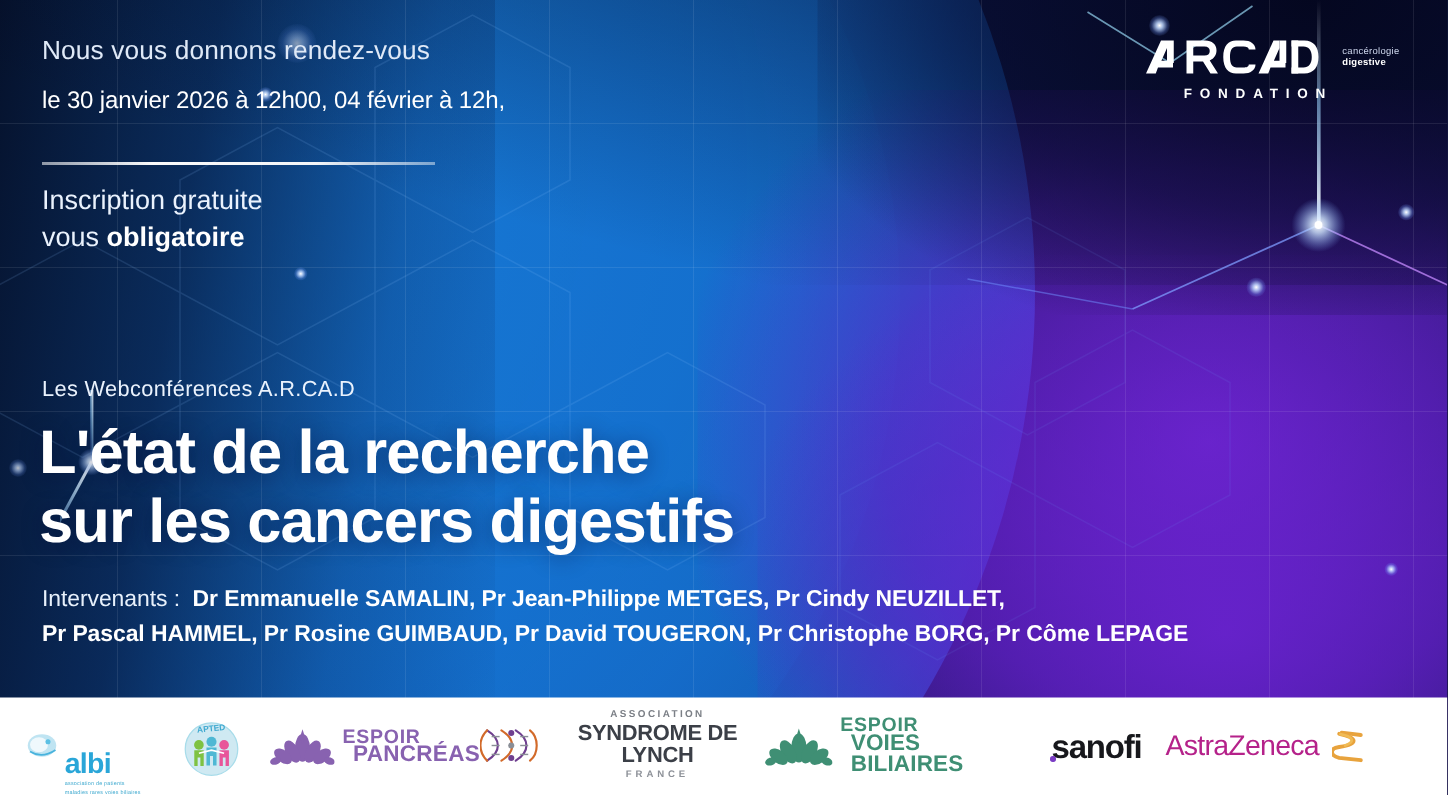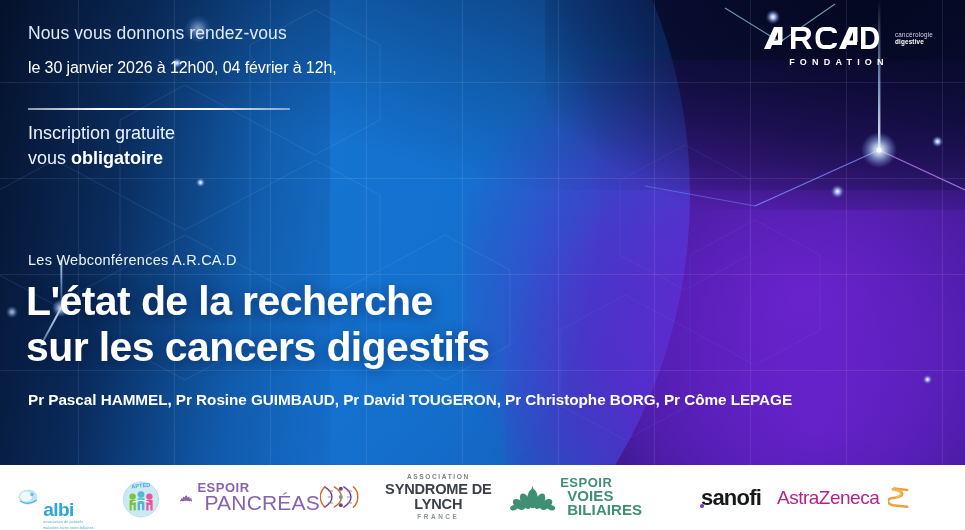--- a/index.html
+++ b/index.html
@@ -187,21 +187,21 @@
   
   .l-mrc{ width:112px; gap:6px; }
   .mrc-txt{ line-height:1.12; }
   .mrc-txt .a{ font-size:8.6px; color:#5b6670; font-weight:400; display:block; }
   .mrc-txt .b{ font-size:6.2px; color:#3b9fd4; font-weight:700; letter-spacing:.5px; display:block; margin-top:1.5px;}
 
   
   .l-pancreas{ width:140px; gap:5px; }
   .ep-txt{ line-height:.96; color:#8862b0; }
   .ep-txt .a{ font-size:13px; font-weight:700; letter-spacing:.5px; display:block; }
-  .ep-txt .b{ font-size:21px; font-weight:400; letter-spacing:.2px; display:block; margin-left:7px; margin-top:-1px;}
+  .ep-txt .b{ font-size:15px; font-weight:700; letter-spacing:.2px; display:block; margin-left:7px; margin-top:-1px;}
 
   
   .l-lynch{ width:190px; gap:5px; }
   .ly-txt{ text-align:center; line-height:1.05; }
   .ly-txt .a{ font-size:6.6px; letter-spacing:1.6px; color:#7b7f86; display:block; font-weight:700;}
   .ly-txt .b{ font-size:14.6px; letter-spacing:-.2px; color:#3b3f47; display:block; font-weight:700; margin-top:1px;}
   .ly-txt .c{ font-size:6.4px; letter-spacing:2.6px; color:#8d9198; display:block; font-weight:700; margin-top:2px;}
 
   
   .l-voies{ width:175px; gap:5px; }
@@ -345,20 +345,21 @@
       <div class="arcad-fondation">FONDATION</div>
     </div>
 
     <div class="eyebrow">Les Webconférences A.R.CA.D</div>
     <div class="title">
       <div>L'état de la recherche</div>
       <div>sur les cancers digestifs</div>
     </div>
 
     <div class="speakers">
+      <div><span class="lbl">Intervenants :</span>&nbsp; <span class="names">Dr Emmanuelle SAMALIN, Pr Jean-Philippe METGES, Pr Cindy NEUZILLET,</span></div>
       <div class="names">Pr Pascal HAMMEL, Pr Rosine GUIMBAUD, Pr David TOUGERON, Pr Christophe BORG, Pr Côme LEPAGE</div>
     </div>
   </div>
 
   <div class="footer">
     <div class="logos">
 
       <div class="logo l-albi">
         <svg width="22" height="20" viewBox="0 0 44 40">
           <ellipse cx="20" cy="18" rx="19" ry="15" fill="#bfe4f2"></ellipse>

